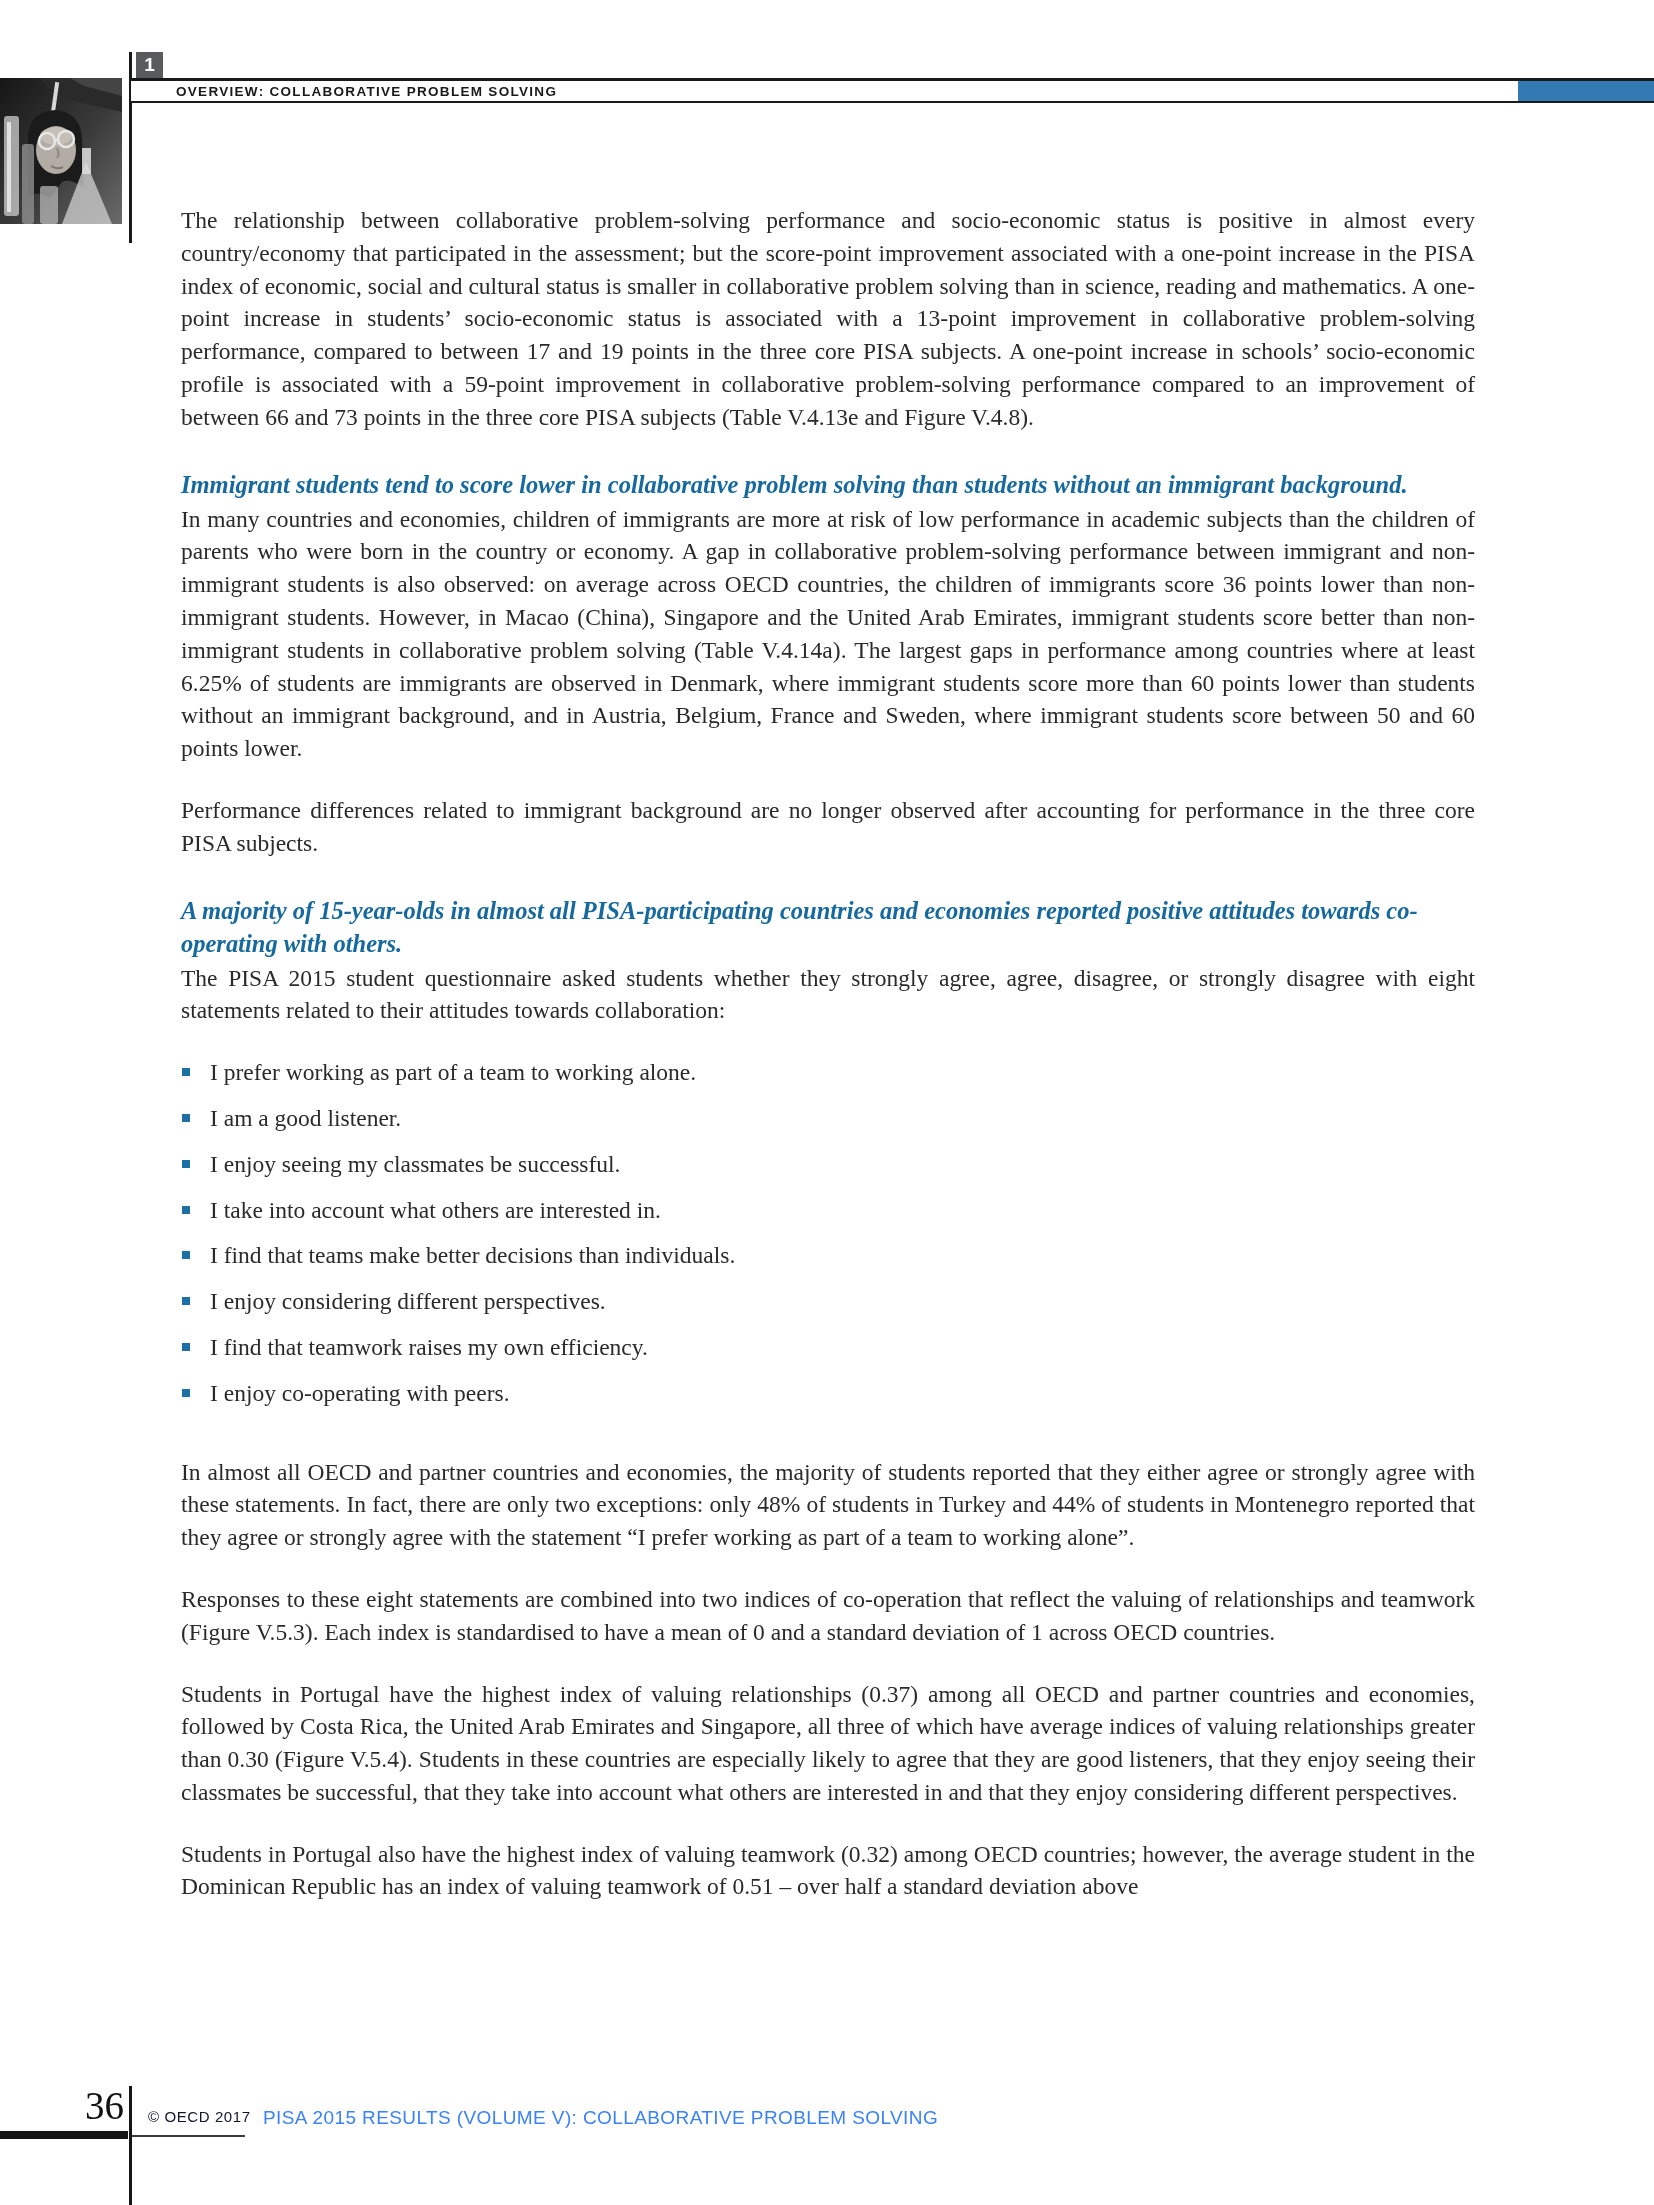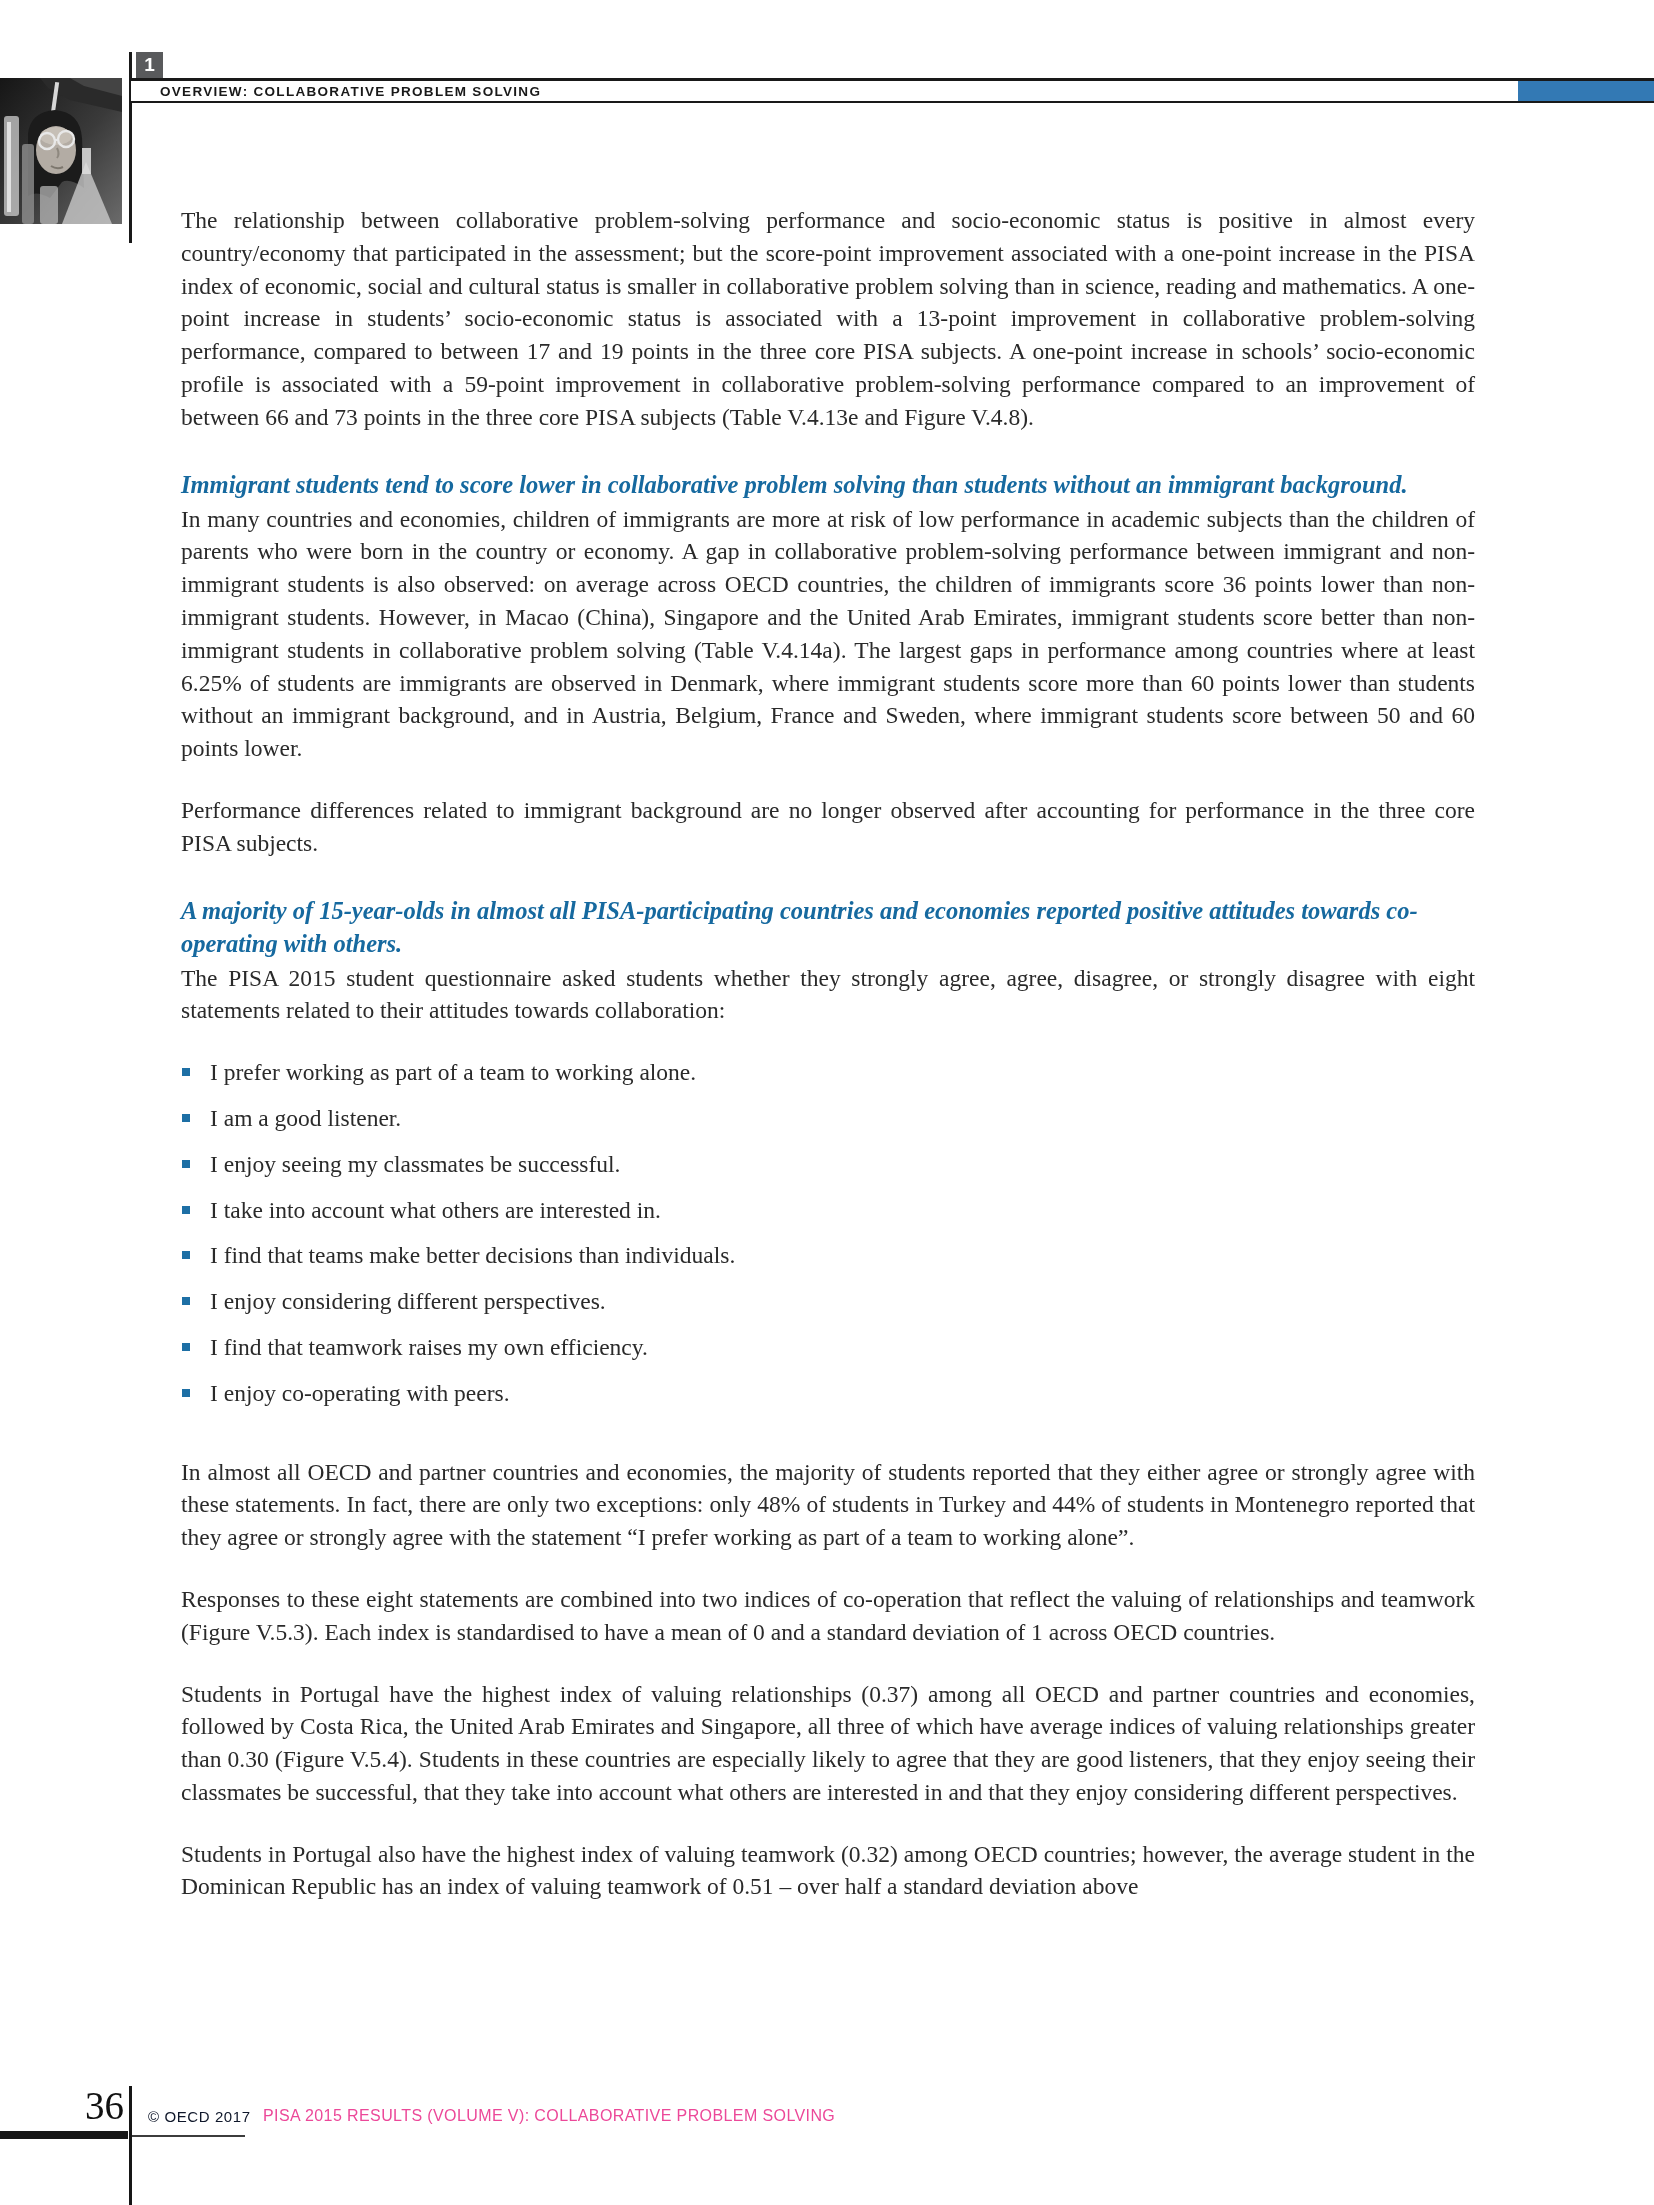--- a/index.html
+++ b/index.html
@@ -17,21 +17,21 @@
     background:#595a5c; color:#ffffff; display:flex; align-items:center; justify-content:center;
     font-family:"Liberation Sans", sans-serif; font-weight:bold; font-size:19px; z-index:3;
   }
   .header-band {
     position:absolute; left:131px; right:0; top:78px; height:20px; background:#ffffff;
     border-top:3px solid #191919; border-bottom:2px solid #191919;
     display:flex; align-items:center; z-index:2;
   }
   .header-band .band-label {
     padding-left:29px; font-family:"Liberation Sans", sans-serif; font-weight:bold;
-    font-size:13.5px; letter-spacing:1.3px; color:#191919; white-space:nowrap;
+    font-size:13.5px; letter-spacing:1.3px; color:#191919; white-space:nowrap;margin-left:16px;
   }
   .band-accent { position:absolute; right:0; top:0; bottom:0; width:136px; background:#3379b4; }
 
   
   .content {
     position:absolute; left:181px; top:204px; width:1294px;
     font-size:23.5px; line-height:32.8px; text-align:justify;
   }
   .content p { margin:0 0 29px 0; }
   .content h2 {
@@ -51,21 +51,21 @@
   }
   .foot-thick-bar { position:absolute; left:0; top:2131px; width:128px; height:8px; background:#161616; }
   .foot-vrule { position:absolute; left:129px; top:2086px; width:3px; height:119px; background:#161616; }
   .foot-copy-rule { position:absolute; left:132px; top:2135px; width:113px; height:2px; background:#3c3c3c; }
   .foot-copyright {
     position:absolute; left:148px; top:2108px;
     font-family:"Liberation Sans", sans-serif; font-size:15px; letter-spacing:0.6px; color:#0f172a;
   }
   .foot-book-title {
     position:absolute; left:263px; top:2107px;
-    font-family:"Liberation Sans", sans-serif; font-size:16px; letter-spacing:0.4px; color:#ec4899;
+    font-family:"Liberation Sans", sans-serif; font-size:19px; letter-spacing:0.4px; color:#3b82f6;
   }
 </style>
 </head>
 <body>
 
 <div class="page">
 
   <svg class="chapter-photo" viewBox="0 0 122 146" preserveAspectRatio="none" xmlns="http://www.w3.org/2000/svg">
     <defs>
       <linearGradient id="bgGrad" x1="0" y1="0" x2="1" y2="1">

